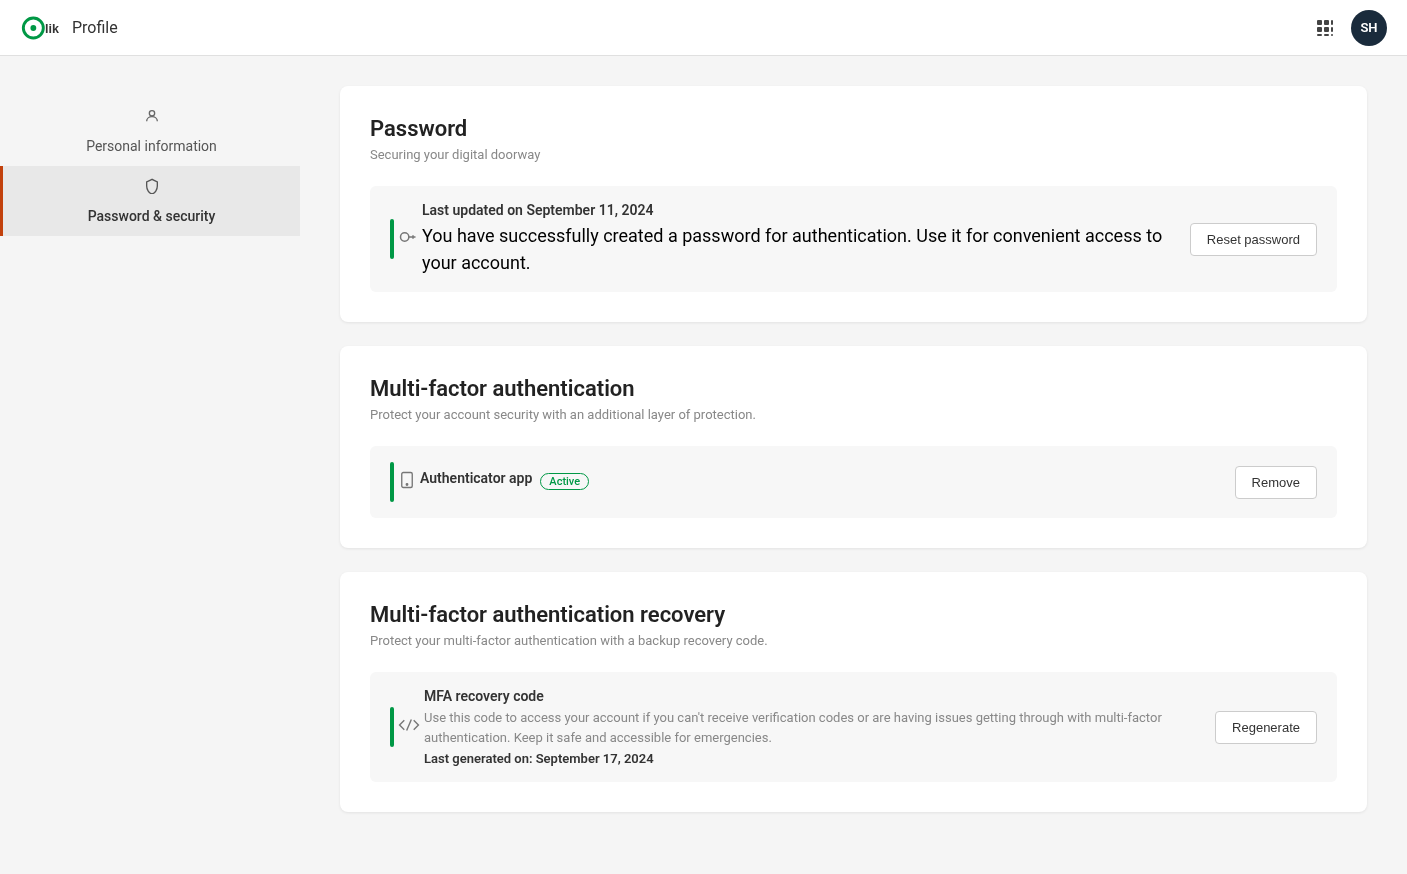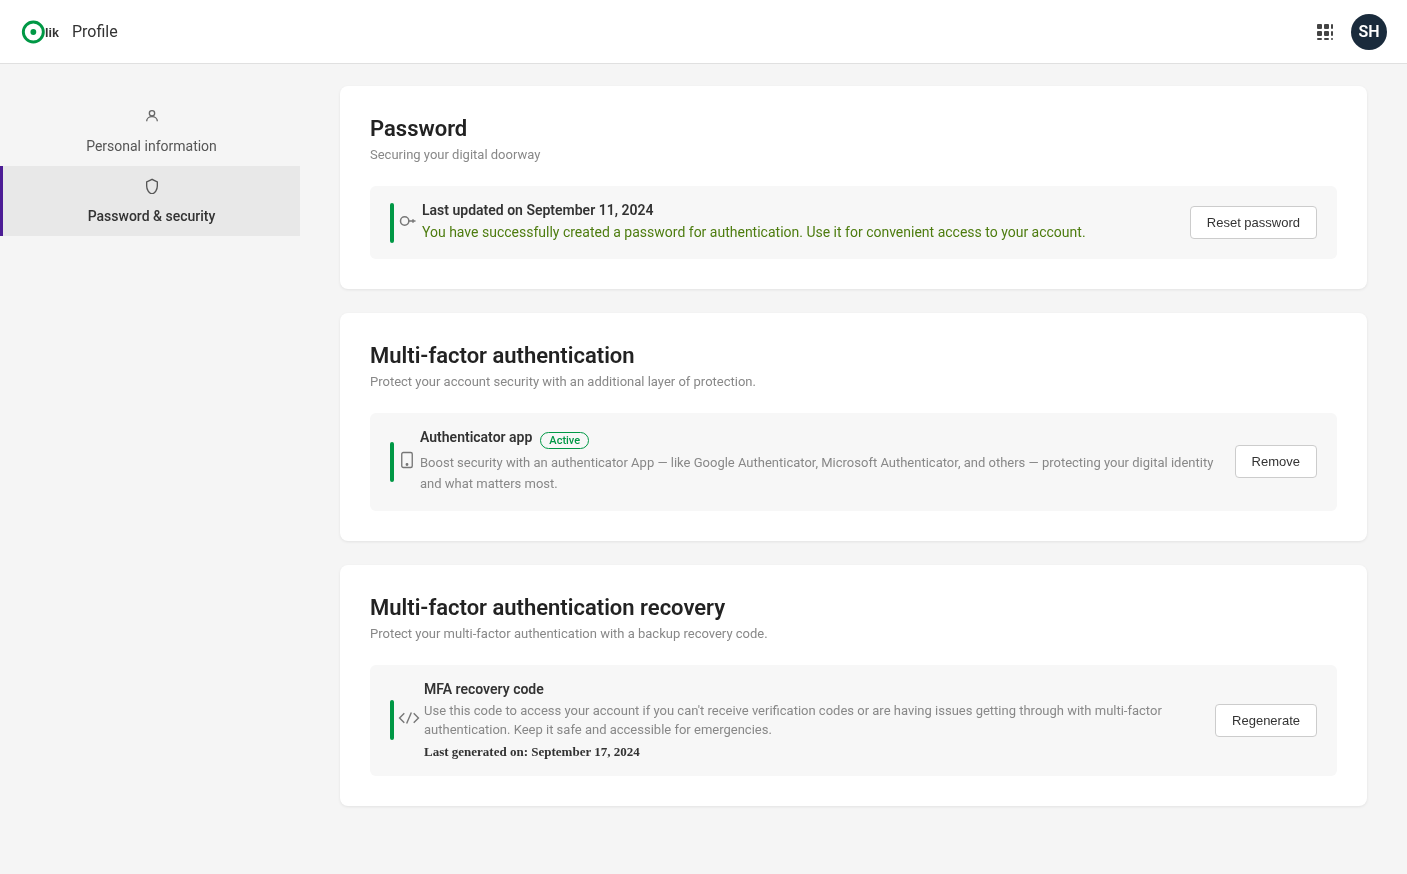--- a/index.html
+++ b/index.html
@@ -6,21 +6,21 @@
     body {
       font-family: -apple-system, BlinkMacSystemFont, 'Segoe UI', Roboto, sans-serif;
       background: #f5f5f5;
       color: #333;
       font-size: 14px;
     }
 
     
     .header {
       background: #fff;
-      height: 64px;
+      height: 56px;
       display: flex;
       align-items: center;
       justify-content: space-between;
       padding: 0 20px;
       border-bottom: 1px solid #e0e0e0;
       position: fixed;
       top: 0;
       left: 0;
       right: 0;
       z-index: 100;
@@ -56,21 +56,21 @@
     }
     .avatar {
       width: 36px;
       height: 36px;
       border-radius: 50%;
       background: #1a2b3c;
       color: #fff;
       display: flex;
       align-items: center;
       justify-content: center;
-      font-size: 16px;
+      font-size: 13px;
       font-weight: 600;
       cursor: pointer;
     }
 
     
     .layout {
       display: flex;
       margin-top: 56px;
       min-height: calc(100vh - 56px);
     }
@@ -88,21 +88,21 @@
       gap: 10px;
       padding: 12px 20px;
       cursor: pointer;
       color: #555;
       border-left: 3px solid transparent;
       font-size: 14px;
       flex-direction: column;
     }
     .sidebar-item.active {
       background: #e8e8e8;
-      border-left: 3px solid #4c1d95;
+      border-left: 3px solid #c2410c;
       color: #333;
       font-weight: 500;
     }
     .sidebar-item .item-icon {
       font-size: 16px;
       color: #555;
     }
 
     
     .main {
@@ -156,22 +156,22 @@
     .info-row-content {
       flex: 1;
     }
     .info-row-title {
       font-size: 14px;
       font-weight: 600;
       color: #333;
       margin-bottom: 4px;
     }
     .info-row-desc {
-      font-size: 14px;
-      color: #4d7c0f;
+      font-size: 18px;
+      color: #000000;
       line-height: 1.5;
     }
     .info-row-action {
       flex-shrink: 0;
     }
     .btn-outline {
       background: #fff;
       border: 1px solid #ccc;
       border-radius: 4px;
       padding: 8px 16px;
@@ -214,21 +214,20 @@
     .recovery-desc {
       font-size: 13px;
       color: #888;
       line-height: 1.5;
       margin-bottom: 4px;
     }
     .recovery-date {
       font-size: 13px;
       color: #333;
       font-weight: 600;
-      font-family: Liberation Serif, serif;
     }
   </style>
 </head>
 <body>
 
 <header class="header">
   <div class="header-left">
     <div class="qlik-logo">
 
       <svg viewBox="0 0 48 32" fill="none" xmlns="http://www.w3.org/2000/svg">
@@ -313,21 +312,20 @@
           <svg width="18" height="20" viewBox="0 0 24 24" fill="none" stroke="#777" stroke-width="1.8">
             <rect x="5" y="2" width="14" height="20" rx="2"></rect>
             <circle cx="12" cy="18" r="1" fill="#777"></circle>
           </svg>
         </div>
         <div class="info-row-content">
           <div class="info-row-title-row">
             <span class="info-row-title">Authenticator app</span>
             <span class="badge-active">Active</span>
           </div>
-          <div class="mfa-desc">Boost security with an authenticator App — like Google Authenticator, Microsoft Authenticator, and others — protecting your digital identity and what matters most.</div>
         </div>
         <div class="info-row-action">
           <button class="btn-outline">Remove</button>
         </div>
       </div>
     </div>
 
     <div class="card">
       <div class="card-title">Multi-factor authentication recovery</div>
       <div class="card-subtitle">Protect your multi-factor authentication with a backup recovery code.</div>

